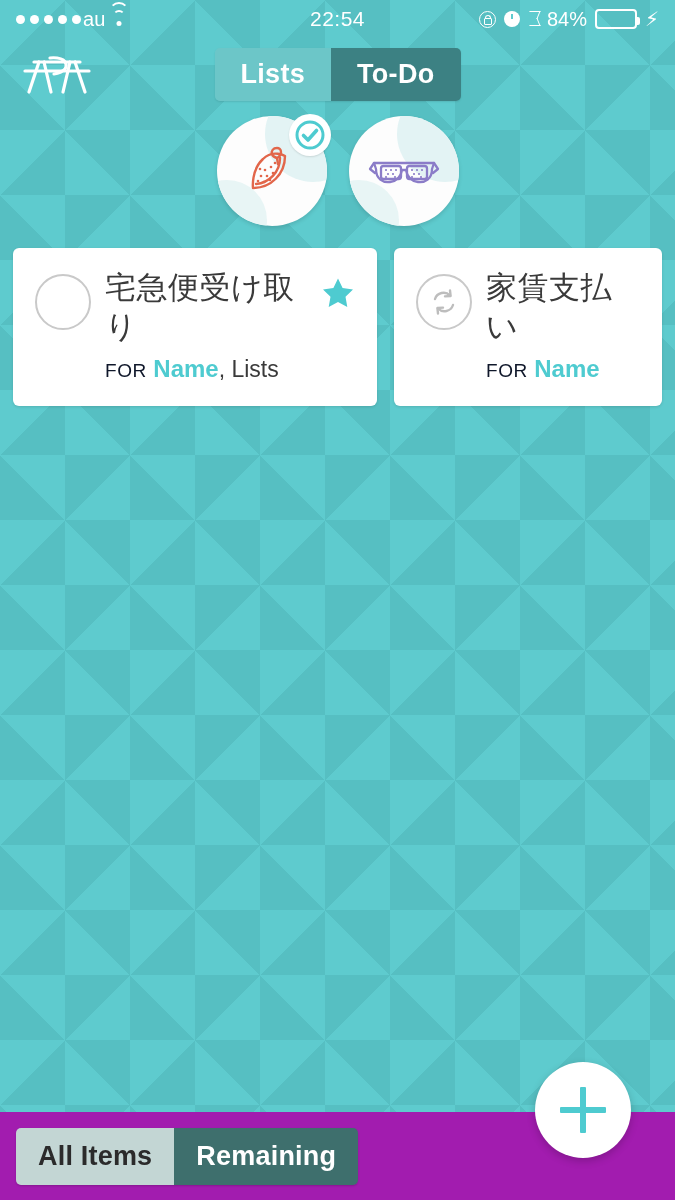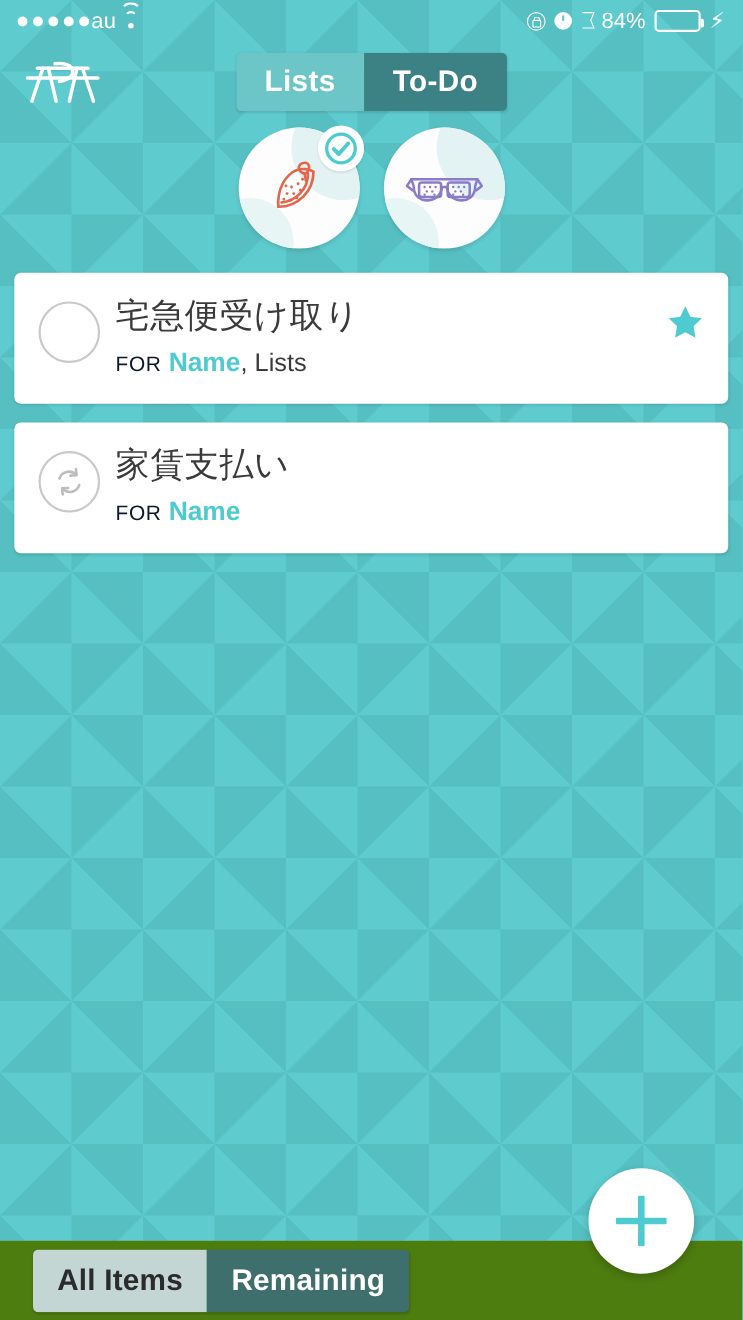--- a/index.html
+++ b/index.html
@@ -158,21 +158,21 @@
     width:42px; height:42px; border-radius:50%;
     background:#ffffff;
     display:flex; align-items:center; justify-content:center;
     box-shadow:0 1px 2px rgba(0,0,0,.12);
   }
 
   
   .task-list {
     position:relative; z-index:5;
     margin-top:22px; padding:0 13px;
-    display:flex; flex-direction:column; gap:17px;
+    display:flex; flex-direction:row; gap:17px;
   }
   .card {
     background:#ffffff; border-radius:6px;
     box-shadow:0 1px 3px rgba(0,0,0,.12);
     padding:20px 22px 22px 22px;
     display:flex; align-items:flex-start;
     position:relative;
     cursor:pointer;
   }
   .state-circle {
@@ -194,23 +194,23 @@
     font-weight:normal;
   }
   .meta-name { color:#4ECBD0; font-weight:bold; font-size:24px;text-align:right; }
   .meta-extra { color:#3a3a3a; font-size:23px; }
   .meta-due-val { color:#8d8d8d; font-size:25px; letter-spacing:.5px; }
   .star { flex:0 0 auto; margin-top:8px; cursor:pointer; }
 
   
   .bottom-bar {
     position:absolute; left:0; right:0; bottom:0; z-index:6;
-    height:72px; background:#4d7c0f;
+    height:88px; background:#a21caf;
     display:flex; align-items:center;
-    padding-left:30px;
+    padding-left:16px;
   }
   .filter-seg {
     display:flex; border-radius:5px; overflow:hidden;
     box-shadow:0 1px 2px rgba(0,0,0,.18);
   }
   .fseg {
     height:57px; padding:0 22px;
     display:flex; align-items:center; justify-content:center;
     font-size:27px; font-weight:bold; letter-spacing:.2px;
     cursor:pointer;
@@ -246,20 +246,21 @@
           <i></i>
         </span>
       <span class="carrier">au</span>
       <span class="wifi">
         <s class="b"></s>
           <s class="a"></s>
           <b></b>
       </span>
     </div>
 
+    <div class="sb-center">22:54</div>
 
     <div class="sb-right">
       <span class="icn-rotlock"></span>
       <span class="icn-alarm"></span>
       <span class="icn-bt"></span>
       <span>84%</span>
       <span class="battery">
         <span class="fill" id="batt-fill" style="width: 84%; background: rgb(126, 217, 87);"></span>
       </span>
       <span class="icn-bolt">⚡</span>

